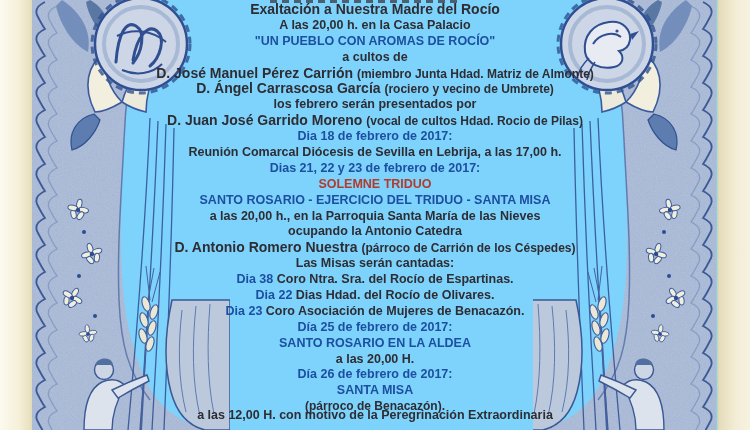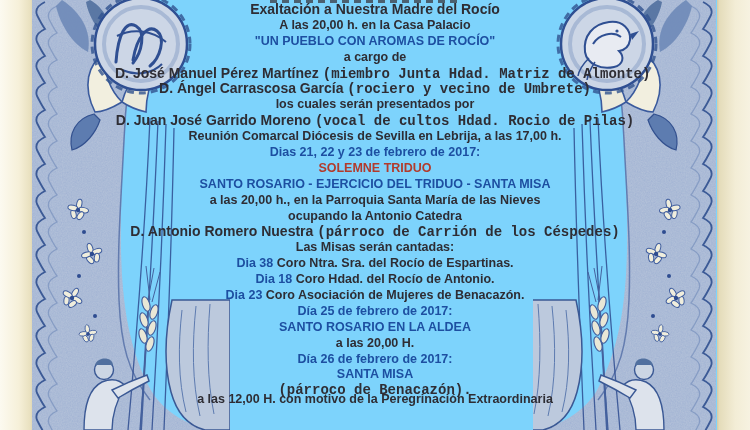--- a/index.html
+++ b/index.html
@@ -18,21 +18,21 @@
   #art-right{right:0;}
   .poster-text{
     position:absolute; left:115px; top:2px; width:520px; z-index:2;
     text-align:center; font-weight:bold; letter-spacing:0;
   }
   .line{height:15.9px; line-height:15.9px; white-space:nowrap; overflow:visible; font-size:12.5px;}
   .c-dark{color:#2e2d34;}
   .c-blue{color:#1d4fa1;}
   .c-red{color:#b23b2c;}
   .s-lg{font-size:14px;}
-  .s-sm{font-size:14px;font-family:Liberation Mono, monospace;}
+  .s-sm{font-size:12px;}
   .smudge-top{
     position:absolute; top:0; left:270px; width:192px; height:3px; z-index:2; opacity:.75;
     background:repeating-linear-gradient(90deg,#3a3a42 0 7px,transparent 7px 12px);
   }
 </style>
 </head>
 <body>
 
 <div class="screen">
   <div class="margin-left"></div>
@@ -188,35 +188,36 @@
       <path d="M56,58 C50,64 46,70 45,76 M62,62 C58,68 55,74 54,80" stroke="#2f4f92" stroke-width="1.5" fill="none"></path>
     </g>
   </svg>
 
   <div class="smudge-top"></div>
 
   <div class="poster-text">
       <div class="line"><span class="c-dark s-lg">Exaltación a Nuestra Madre del Rocío</span></div>
       <div class="line"><span class="c-dark">A las 20,00 h. en la Casa Palacio</span></div>
       <div class="line"><span class="c-blue">"UN PUEBLO CON AROMAS DE ROCÍO"</span></div>
-      <div class="line"><span class="c-dark">a cargo de</span></div>
-      <div class="line"><span class="c-dark s-lg">D. José Manuel Pérez Martínez </span><span class="c-dark s-sm">(miembro Junta Hdad. Matriz de Almonte)</span></div>
+      <div class="line"><span class="c-dark">a cultos de</span></div>
+      <div class="line"><span class="c-dark s-lg">D. José Manuel Pérez Carrión </span><span class="c-dark s-sm">(miembro Junta Hdad. Matriz de Almonte)</span></div>
       <div class="line"><span class="c-dark s-lg">D. Ángel Carrascosa García  </span><span class="c-dark s-sm">(rociero y vecino de Umbrete)</span></div>
-      <div class="line"><span class="c-dark">los cuales serán presentados por</span></div>
+      <div class="line"><span class="c-dark">los febrero serán presentados por</span></div>
       <div class="line"><span class="c-dark s-lg">D. Juan José Garrido Moreno  </span><span class="c-dark s-sm">(vocal de cultos Hdad. Rocio de Pilas)</span></div>
+      <div class="line"><span class="c-blue">Dia 18 de febrero de 2017:</span></div>
       <div class="line"><span class="c-dark">Reunión Comarcal Diócesis de Sevilla en Lebrija, a las 17,00 h.</span></div>
       <div class="line"><span class="c-blue">Dias 21, 22 y 23 de febrero de 2017:</span></div>
       <div class="line"><span class="c-red">SOLEMNE TRIDUO</span></div>
       <div class="line"><span class="c-blue">SANTO ROSARIO - EJERCICIO DEL TRIDUO - SANTA MISA</span></div>
       <div class="line"><span class="c-dark">a las 20,00 h., en la Parroquia Santa María de las Nieves</span></div>
       <div class="line"><span class="c-dark">ocupando la Antonio Catedra</span></div>
       <div class="line"><span class="c-dark s-lg">D. Antonio Romero Nuestra </span><span class="c-dark s-sm">(párroco de Carrión de los Céspedes)</span></div>
       <div class="line"><span class="c-dark">Las Misas serán cantadas:</span></div>
       <div class="line"><span class="c-blue">Dia 38 </span><span class="c-dark">Coro Ntra. Sra. del Rocío de Espartinas.</span></div>
-      <div class="line"><span class="c-blue">Dia 18 </span><span class="c-dark">Coro Hdad. del Rocío de Antonio.</span></div>
+      <div class="line"><span class="c-blue">Dia 22 </span><span class="c-dark">Dias Hdad. del Rocío de Olivares.</span></div>
       <div class="line"><span class="c-blue">Dia 23 </span><span class="c-dark">Coro Asociación de Mujeres de Benacazón.</span></div>
       <div class="line"><span class="c-blue">Día 25 de febrero de 2017:</span></div>
       <div class="line"><span class="c-blue">SANTO ROSARIO EN LA ALDEA</span></div>
       <div class="line"><span class="c-dark">a las 20,00 H.</span></div>
       <div class="line"><span class="c-blue">Día 26 de febrero de 2017:</span></div>
       <div class="line"><span class="c-blue">SANTA MISA</span></div>
       <div class="line" style="height: 9px;"><span class="c-dark s-sm">(párroco de Benacazón).</span></div>
       <div class="line"><span class="c-dark">a las 12,00 H. con motivo de la Peregrinación Extraordinaria</span></div>
     </div>
 </div>

